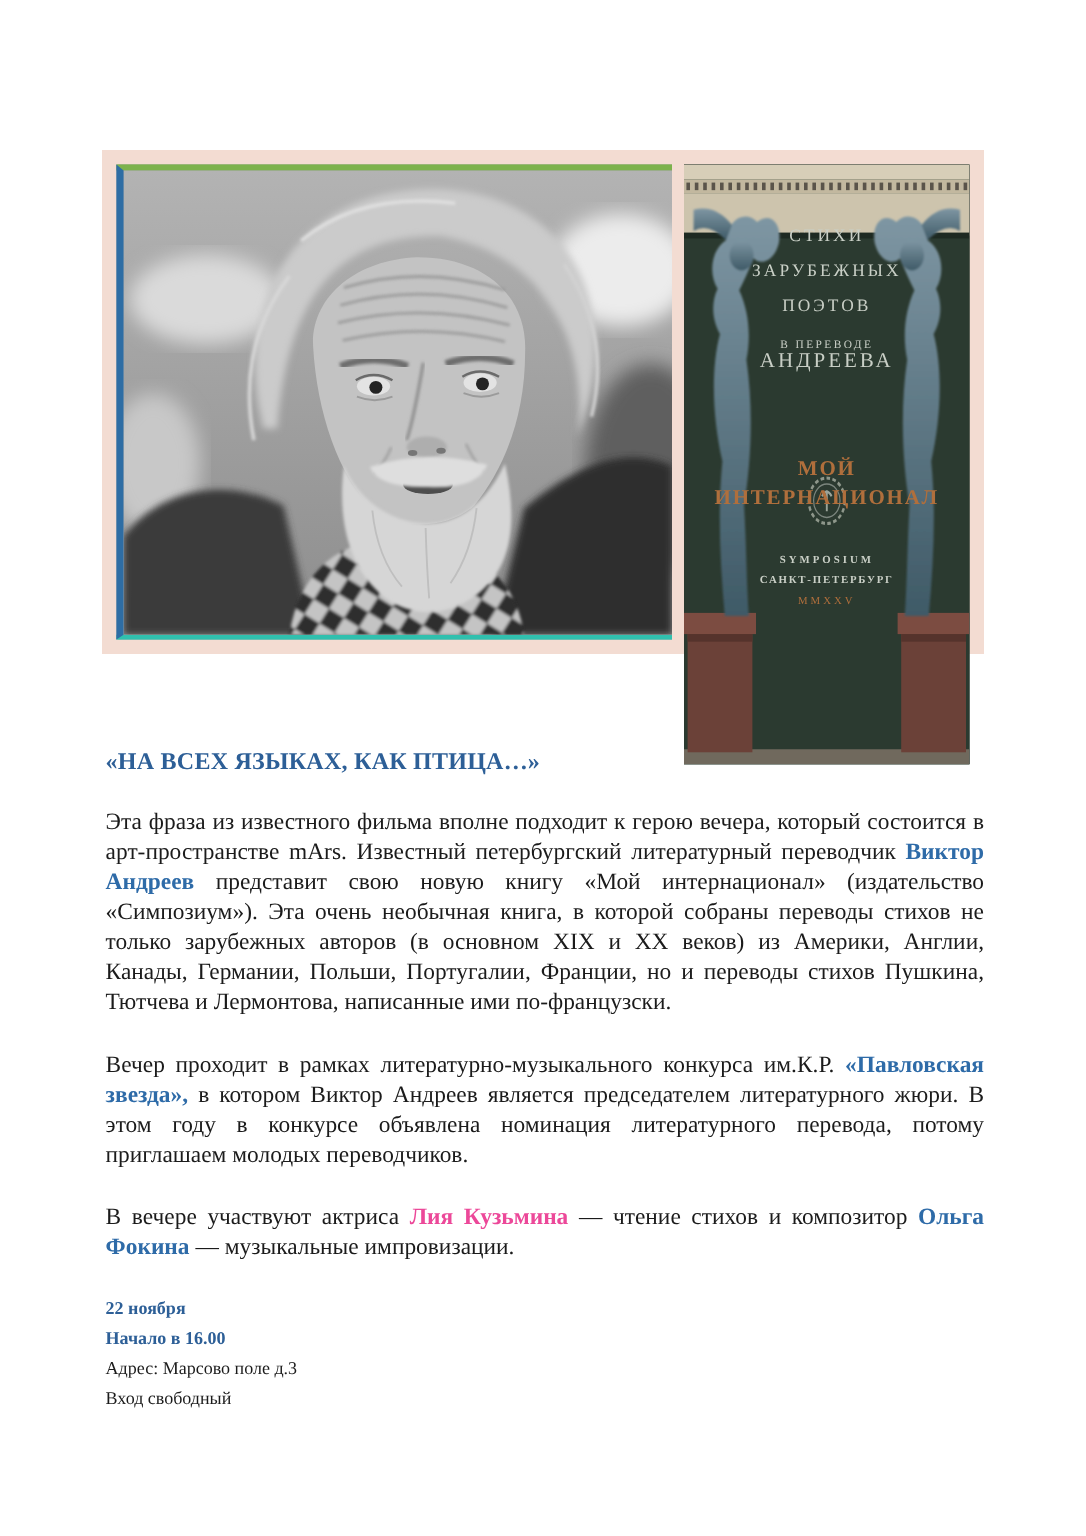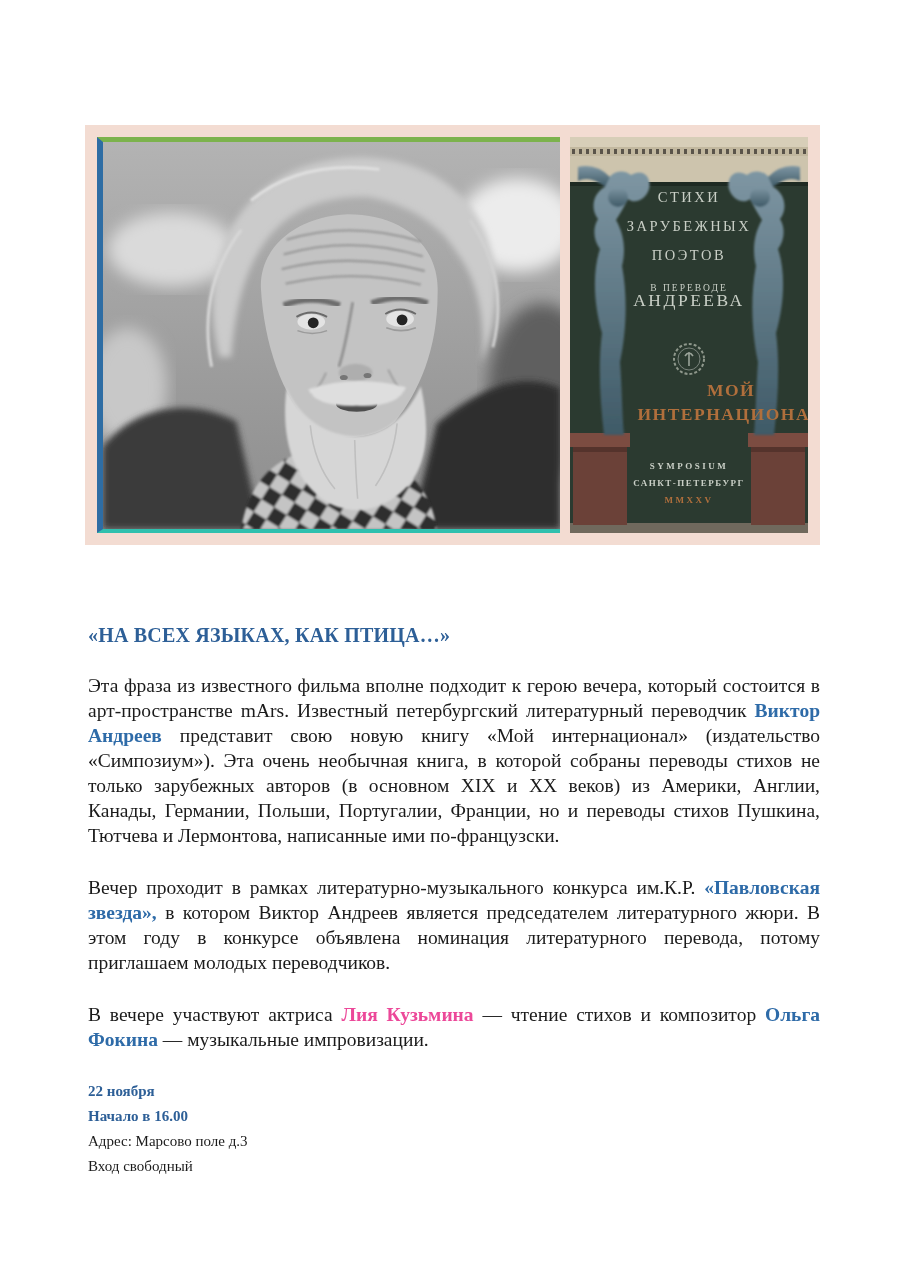--- a/index.html
+++ b/index.html
@@ -32,39 +32,39 @@
     border-left: 6px solid #2e6da4;
     border-bottom: 4px solid #30c0ae;
     background: #a9a9a9;
     overflow: hidden;
     flex: 0 0 auto;
   }
   .portrait-wrap svg { display: block; width: 100%; height: 100%; }
 
   .cover {
     position: relative;
-    width: 238px; height: 396px;
+    width: 238px; height: 500px;
     background: #2b3a30;
     overflow: hidden;
     flex: 0 0 auto;
   }
   .cover svg.cover-art { position: absolute; inset: 0; width: 100%; height: 100%; }
   .cover .ctxt {
     position: absolute; left: 0; width: 100%;
     text-align: center;
     color: #c9cfc6;
     z-index: 2;
   }
   .cover .c-title     { top: 46px;  font-size: 14.5px; letter-spacing: 2.5px; line-height: 29px; }
   .cover .c-subtitle  { top: 146px; font-size: 9.5px;  letter-spacing: 2px; }
   .cover .c-author    { top: 149px; font-size: 17.5px; letter-spacing: 2.5px; line-height: 28px; }
-  .cover .c-maintitle { top: 241px; font-size: 17.5px; letter-spacing: 1.5px; line-height: 24px; font-weight: bold; padding-left: 42px; }
+  .cover .c-maintitle { top: 241px; font-size: 17.5px; letter-spacing: 1.5px; line-height: 24px; font-weight: bold; }
   .cover .c-publisher { top: 324px; font-size: 9px; letter-spacing: 2.5px; font-weight: bold; }
   .cover .c-city      { top: 341px; font-size: 9px; letter-spacing: 1.5px; font-weight: bold; }
-  .cover .c-year      { top: 358px; font-size: 9px; letter-spacing: 2.5px; font-weight: bold; }
+  .cover .c-year      { top: 358px; font-size: 9px; letter-spacing: 2.5px; font-weight: normal; }
 
   
   .content {
     position: absolute;
     left: 88px; top: 600px;
     width: 732px;
     color: #1b1b1b;
   }
   .heading {
     font-size: 20px;

